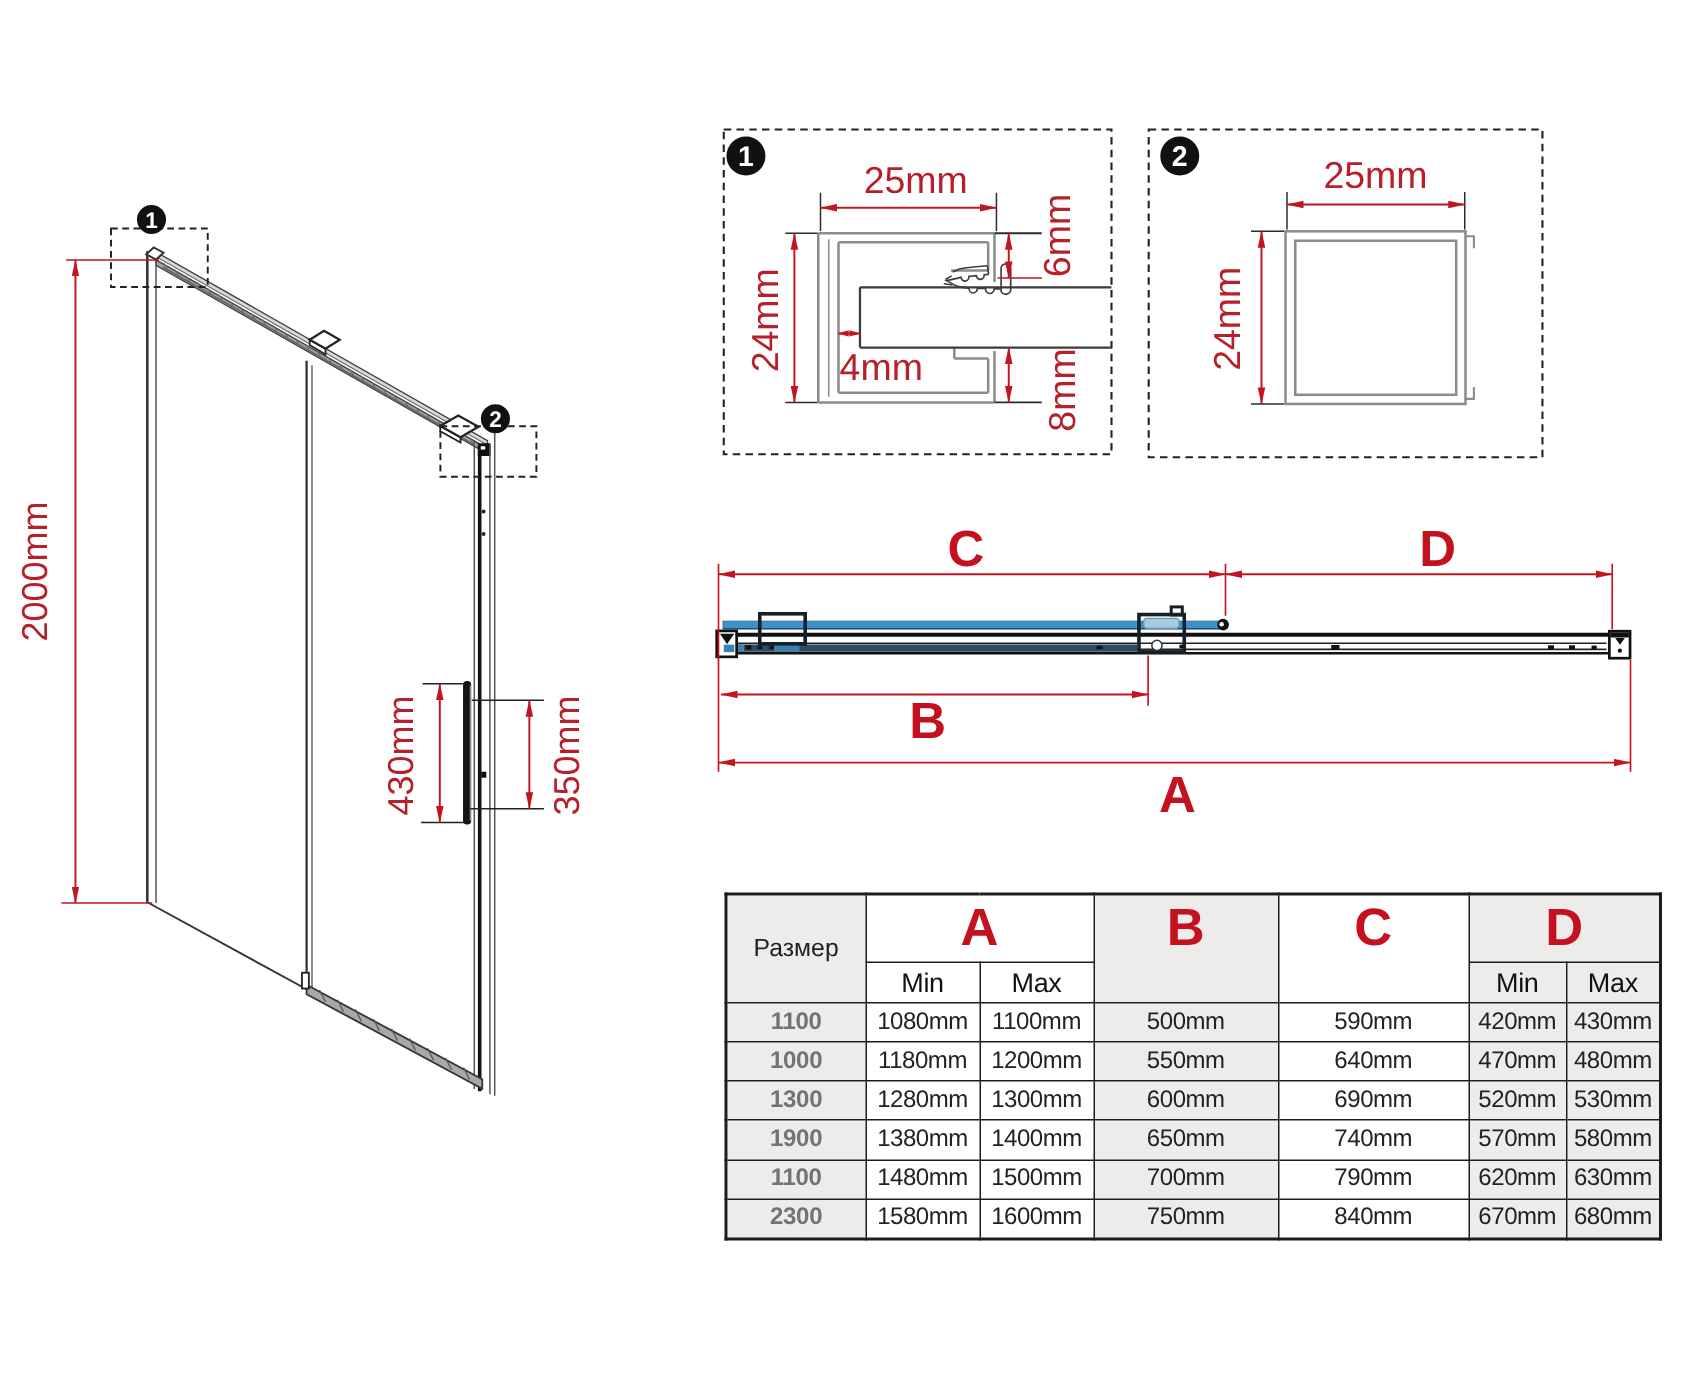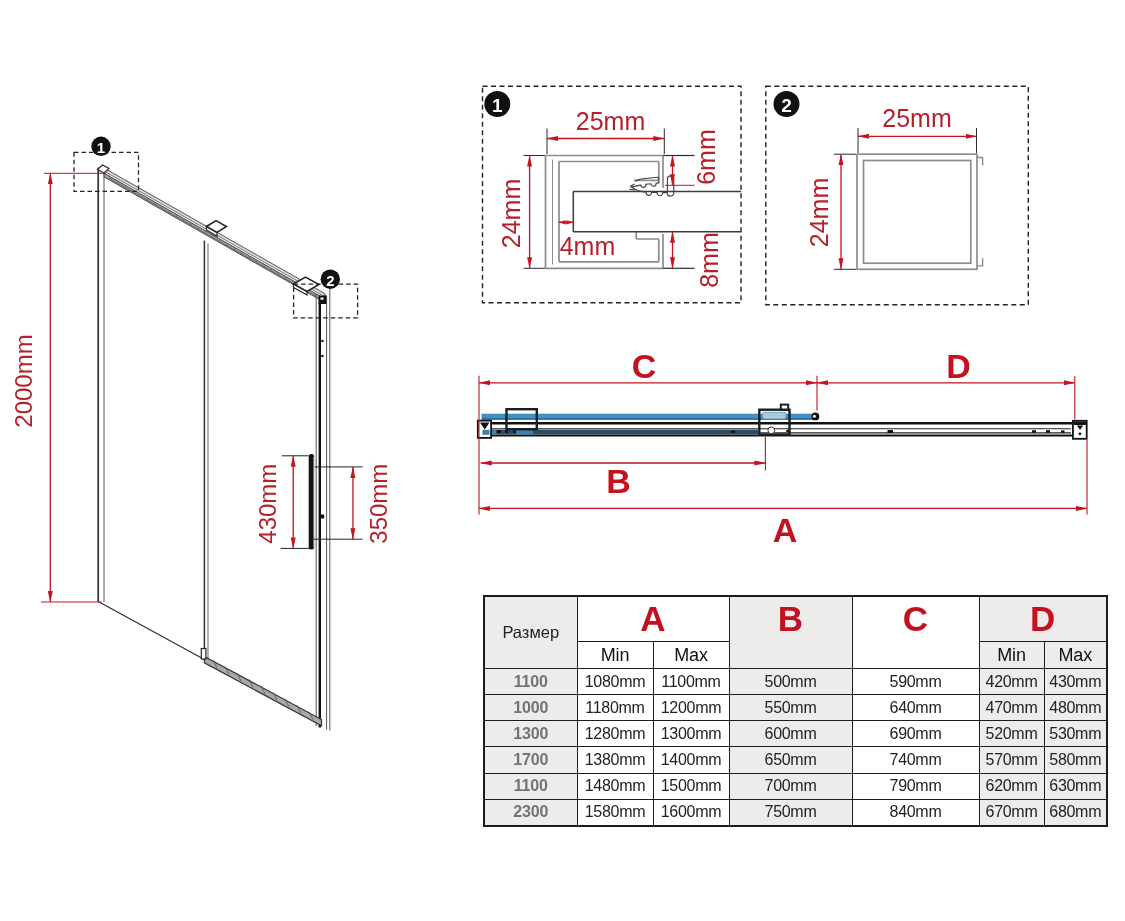--- a/index.html
+++ b/index.html
@@ -322,21 +322,21 @@
 <tr>
           <td class="g sz">1300</td>
           <td class="w d">1280mm</td>
           <td class="w d">1300mm</td>
           <td class="g d">600mm</td>
           <td class="w d">690mm</td>
           <td class="g d">520mm</td>
           <td class="g d">530mm</td>
         </tr>
 <tr>
-          <td class="g sz">1700</td>
+          <td class="g sz">1900</td>
           <td class="w d">1380mm</td>
           <td class="w d">1400mm</td>
           <td class="g d">650mm</td>
           <td class="w d">740mm</td>
           <td class="g d">570mm</td>
           <td class="g d">580mm</td>
         </tr>
 <tr>
           <td class="g sz">1100</td>
           <td class="w d">1480mm</td>

